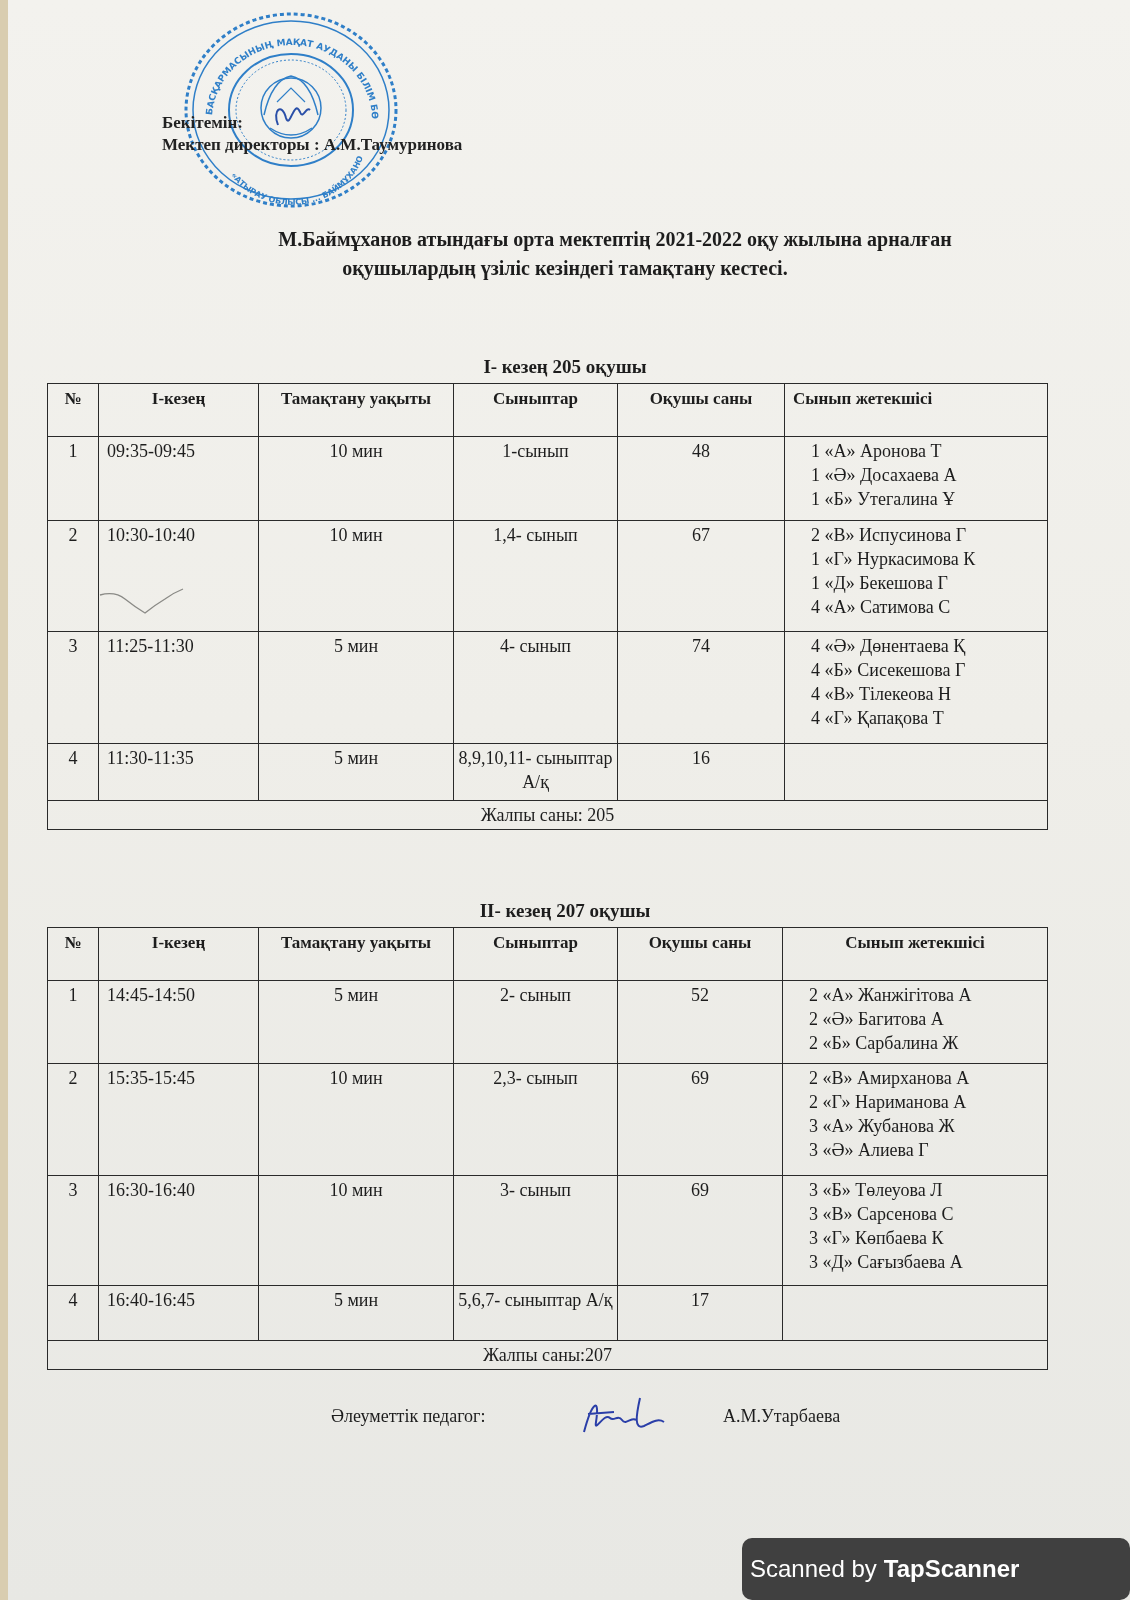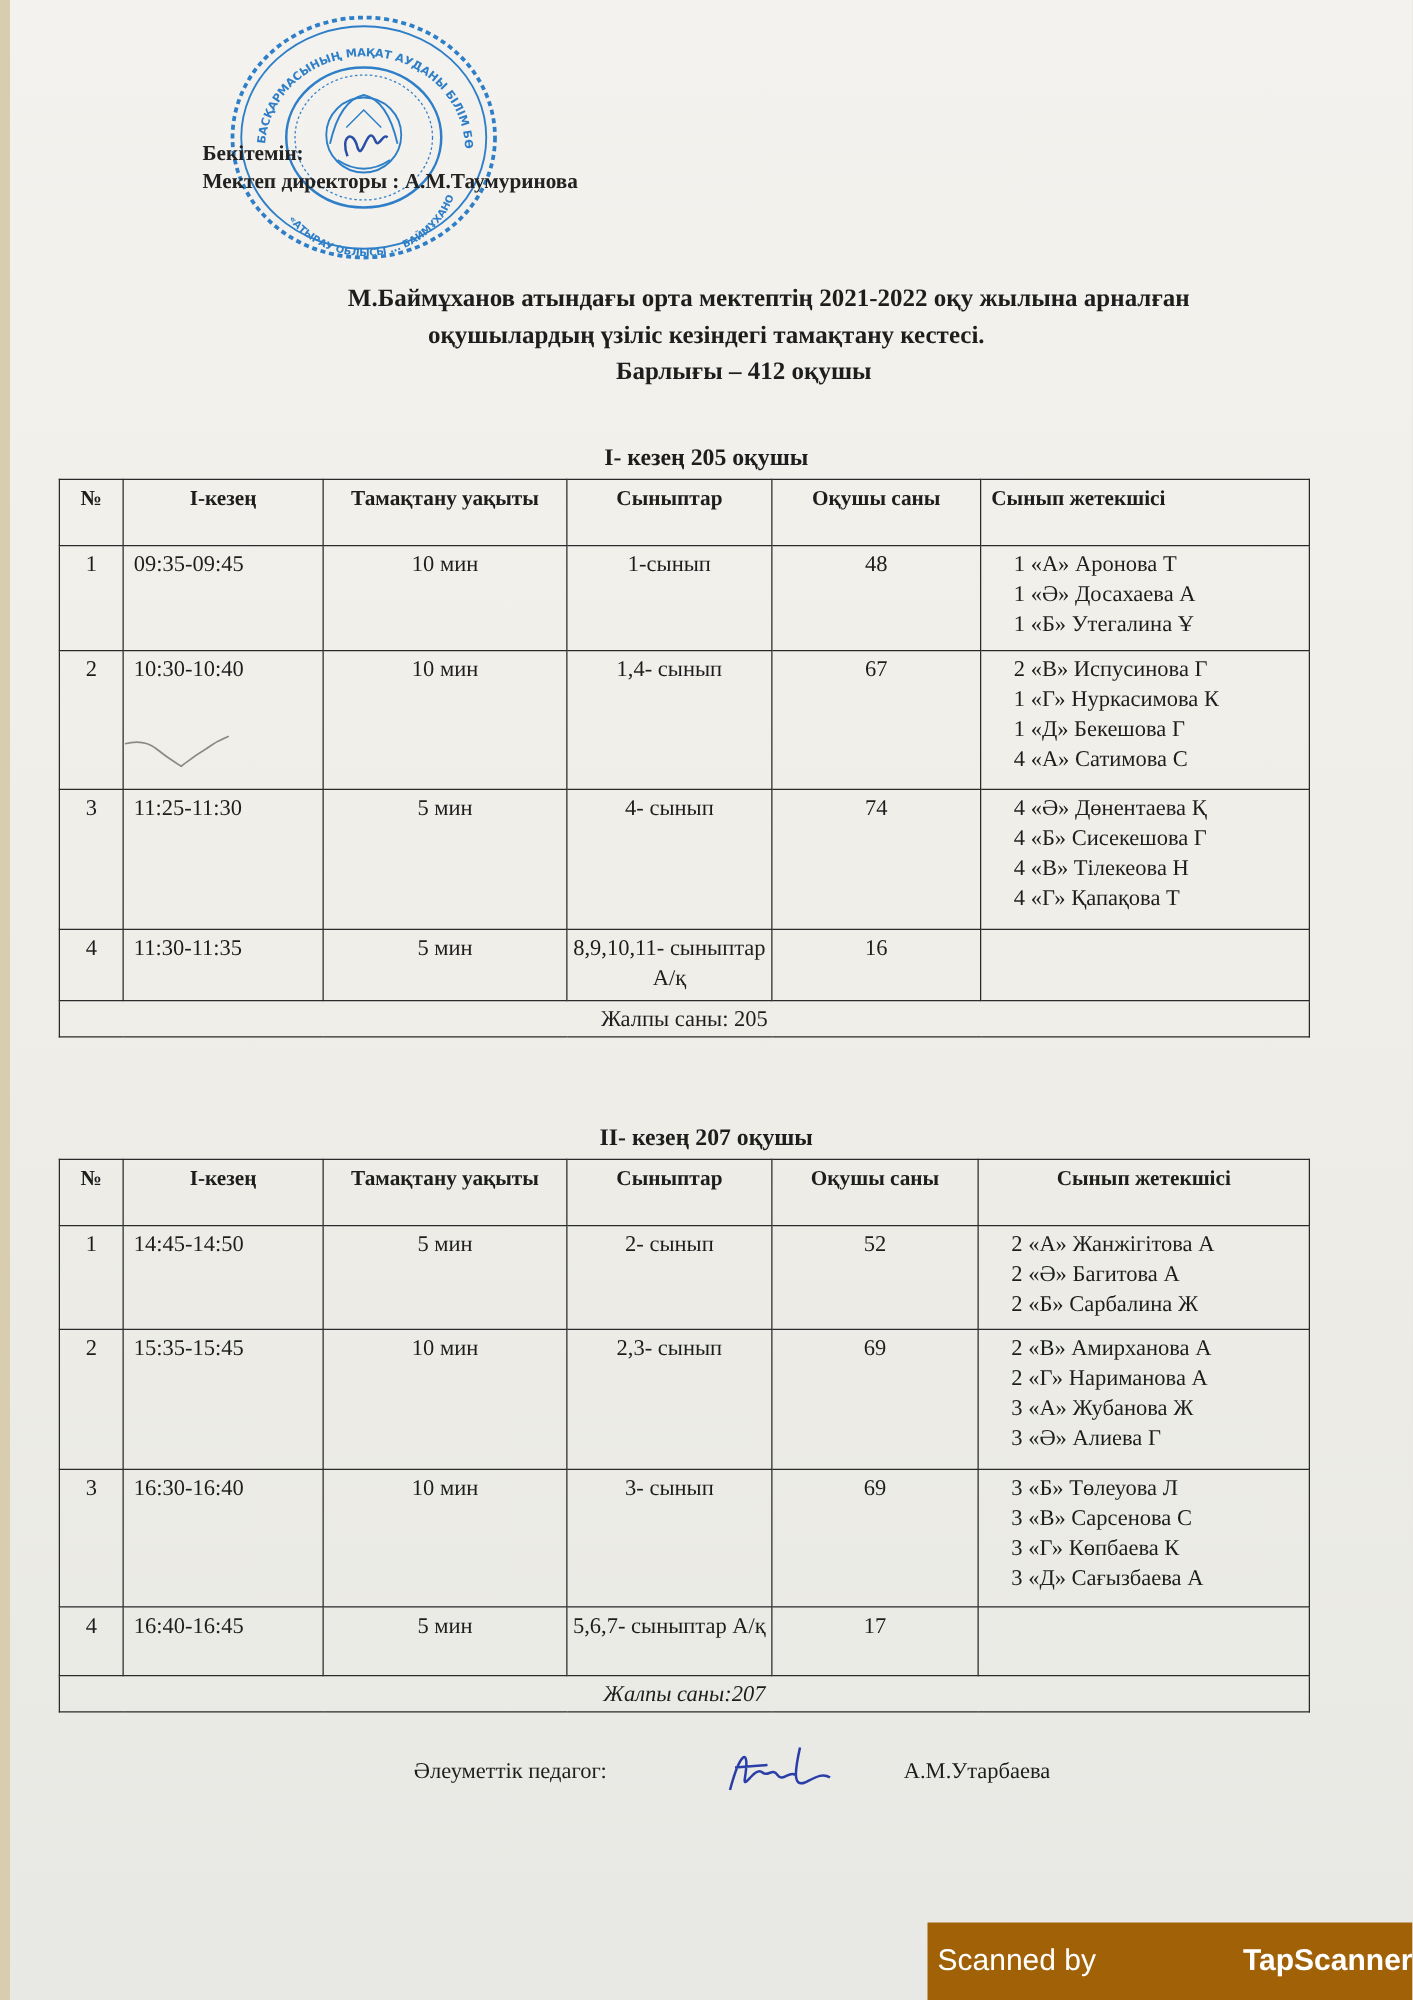--- a/index.html
+++ b/index.html
@@ -53,23 +53,23 @@
   .c-teach div { white-space: nowrap; margin-left: 20px; }
   .total-row td { text-align: center; padding: 1px 4px; line-height: 24px; }
   .signature-line {
     position: absolute; top: 1406px; left: 331px; font-size: 18px; white-space: nowrap;
   }
   .signature-line .role { display: inline-block; }
   .sig-scribble { position: absolute; left: 574px; top: 1392px; width: 100px; height: 48px; }
   .signature-line .name { position: absolute; left: 392px; top: 0; }
   .badge {
     position: absolute; left: 742px; top: 1538px; width: 388px; height: 62px;
-    background: #a16207; color: #ffffff;
+    background: #404040; color: #ffffff;
     font-family: "Liberation Sans", "DejaVu Sans", sans-serif; font-size: 24px;
-    display: flex; align-items: center; justify-content: space-between; box-sizing: border-box; padding-left: 8px;
+    display: flex; align-items: center; justify-content: flex-start; box-sizing: border-box; padding-left: 8px; border-radius: 10px;
   }
   .badge b { font-weight: bold; margin-left: 7px; }
   .crease { position: absolute; left: 95px; top: 585px; width: 95px; height: 30px; }
 </style>
 </head>
 <body>
 
 <div class="page-edge"></div>
 <div class="paper"></div>
 
@@ -94,21 +94,20 @@
 </svg>
 
 <div class="approve">
   <div>Бекітемін:</div>
   <div>Мектеп директоры : А.М.Таумуринова</div>
 </div>
 
 <div class="title">
   <div class="line1">М.Баймұханов атындағы орта мектептің  2021-2022 оқу жылына арналған</div>
   <div class="line2">оқушылардың  үзіліс кезіндегі тамақтану кестесі.</div>
-  <div class="line3">Барлығы – 412  оқушы</div>
 </div>
 
 <div class="section-caption" style="top:356px;">I- кезең  205 оқушы</div>
 <table class="sched" style="top:383px;">
   <colgroup>
     <col style="width:51px">
       <col style="width:160px">
       <col style="width:195px">
       <col style="width:164px">
       <col style="width:167px">
@@ -237,21 +236,21 @@
     </td>
   </tr>
   <tr style="height:55px;">
     <td class="c-num">4</td>
     <td class="c-time">16:40-16:45</td>
     <td class="c-dur">5 мин</td>
     <td class="c-cls">5,6,7- сыныптар А/қ</td>
     <td class="c-cnt">17</td>
     <td class="c-teach"></td>
   </tr>
-  <tr class="total-row" style="height:28px;font-style:italic;">
+  <tr class="total-row" style="height:28px;">
     <td colspan="6">Жалпы саны:207</td>
   </tr>
 </tbody>
   </table>
 
 <div class="signature-line">
   <span class="role">Әлеуметтік  педагог:</span>
   <span class="name">А.М.Утарбаева</span>
 </div>
 <svg class="sig-scribble" viewBox="0 0 100 48">

